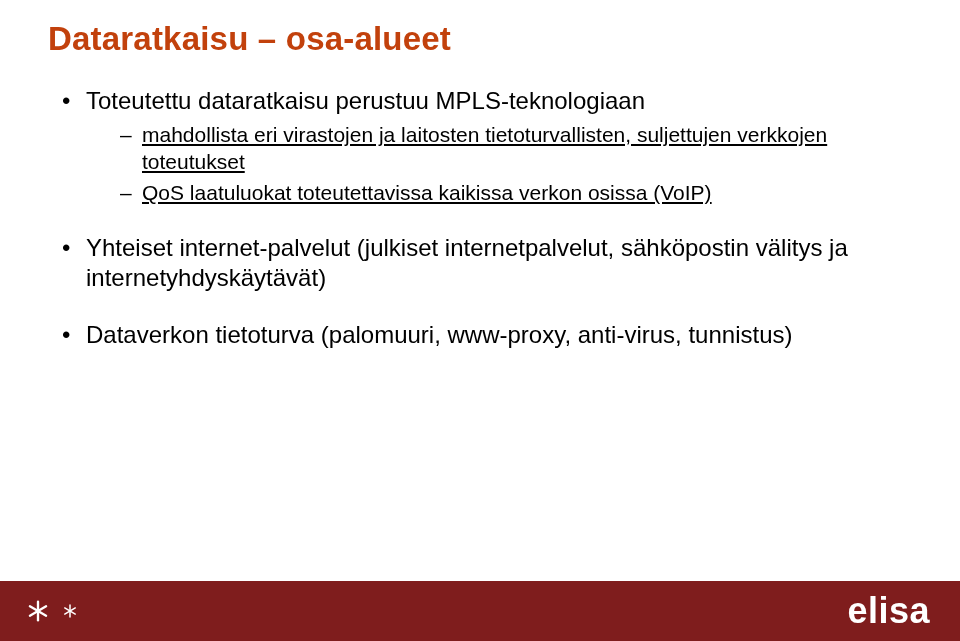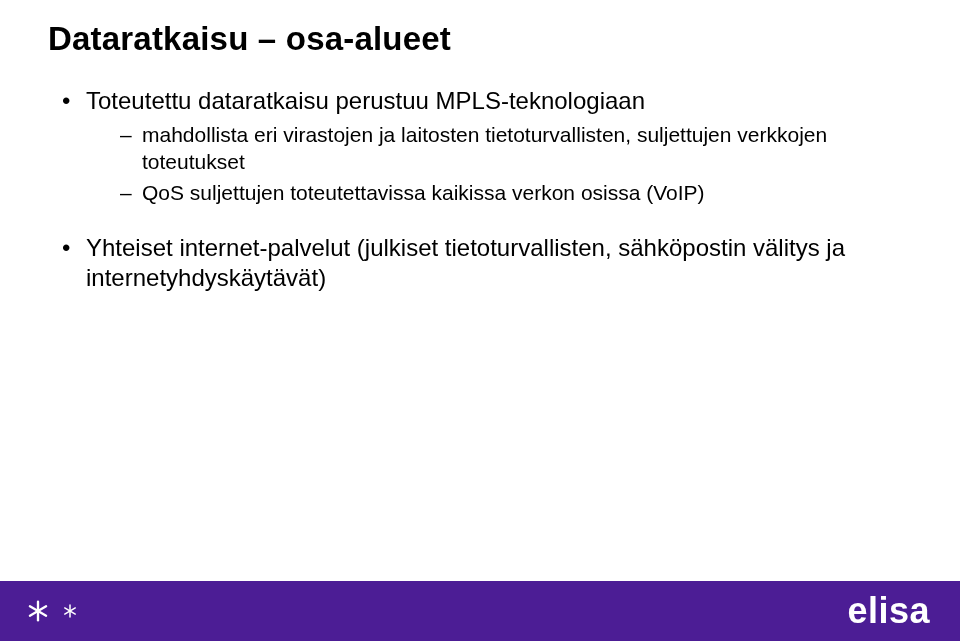--- a/index.html
+++ b/index.html
@@ -15,21 +15,21 @@
   .slide {
     width: 960px;
     height: 641px;
     position: relative;
     box-sizing: border-box;
     padding: 20px 48px 0 48px;
   }
   .title {
     font-size: 33px;
     font-weight: bold;
-    color: #000000;
+    color: #c2410c;
     margin: 0 0 28px 0;
     letter-spacing: 0.2px;
   }
   ul.level1 {
     list-style: none;
     padding: 0;
     margin: 8px;
   }
   ul.level1 > li {
     position: relative;
@@ -45,20 +45,21 @@
     left: 6px;
     top: 0;
     font-size: 24px;
     line-height: 1.28;
     color: #000;
   }
   ul.level2 {
     list-style: none;
     padding: 0;
     margin: 4px 0 0 30px;
+    text-decoration: underline;
   }
   ul.level2 > li {
     position: relative;
     padding-left: 26px;
     font-size: 21px;
     color: #000;
     line-height: 1.3;
     margin-bottom: 4px;
   }
   ul.level2 > li::before {
@@ -68,21 +69,21 @@
     top: 0;
     font-size: 21px;
     color: #000;
   }
   .footer {
     position: absolute;
     left: 0;
     bottom: 0;
     width: 960px;
     height: 60px;
-    background: #4c1d95;
+    background: #7f1d1d;
     display: flex;
     align-items: center;
     justify-content: space-between;
     padding: 0 30px 0 24px;
     box-sizing: border-box;
   }
   .footer-left {
     display: flex;
     align-items: center;
     gap: 8px;
@@ -114,25 +115,28 @@
 <body>
 
 <div class="slide">
   <h1 class="title">Dataratkaisu – osa-alueet</h1>
 
   <ul class="level1">
     <li>
       <span>Toteutettu dataratkaisu perustuu MPLS-teknologiaan</span>
       <ul class="level2">
         <li><span>mahdollista eri virastojen ja laitosten tietoturvallisten, suljettujen verkkojen toteutukset</span></li>
-        <li><span>QoS suljettujen toteutettavissa kaikissa verkon osissa (VoIP)</span></li>
+        <li><span>QoS laatuluokat toteutettavissa kaikissa verkon osissa (VoIP)</span></li>
       </ul>
     </li>
     <li>
-      <span>Yhteiset internet-palvelut (julkiset tietoturvallisten, sähköpostin välitys ja internetyhdyskäytävät)</span>
+      <span>Yhteiset internet-palvelut (julkiset internetpalvelut, sähköpostin välitys ja internetyhdyskäytävät)</span>
+    </li>
+    <li>
+      <span>Dataverkon tietoturva (palomuuri, www-proxy, anti-virus, tunnistus)</span>
     </li>
   </ul>
 </div>
 
 <div class="footer">
   <div class="footer-left">
     <span class="asterisk">
       <svg width="28" height="28" viewBox="0 0 24 24">
           <g fill="#ffffff">
             <rect x="11" y="3" width="2" height="18" rx="1"></rect>

